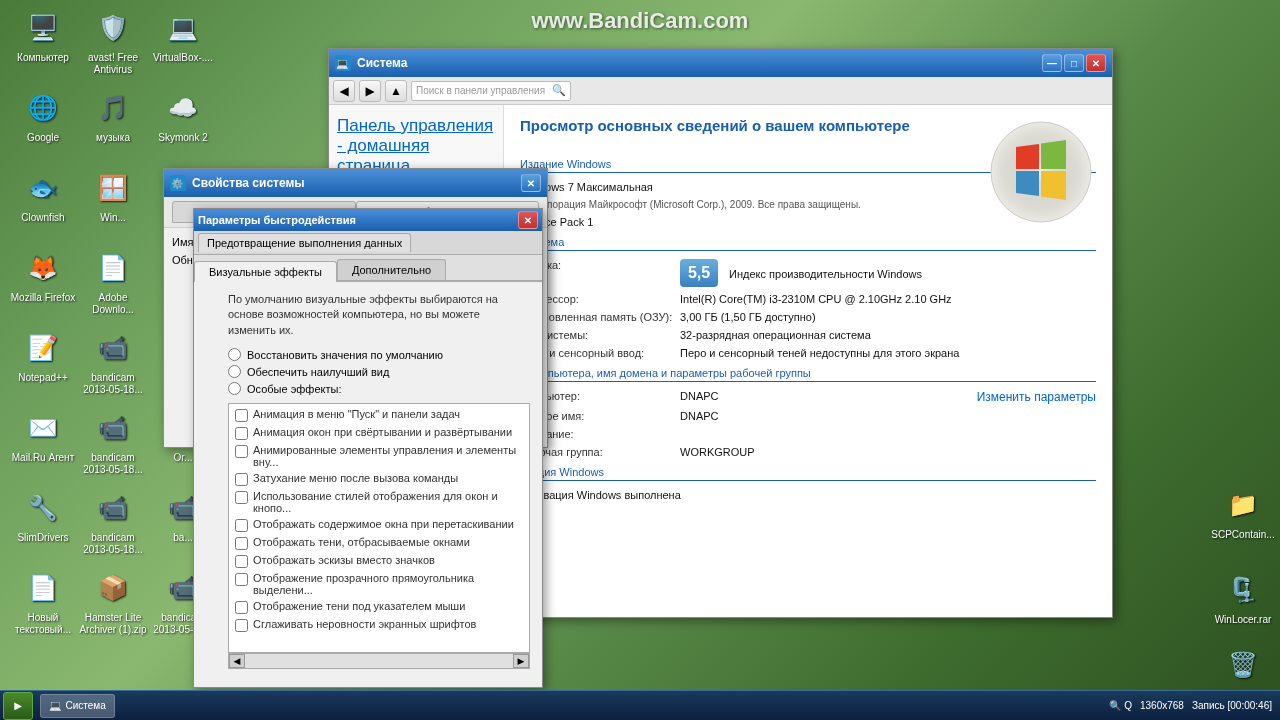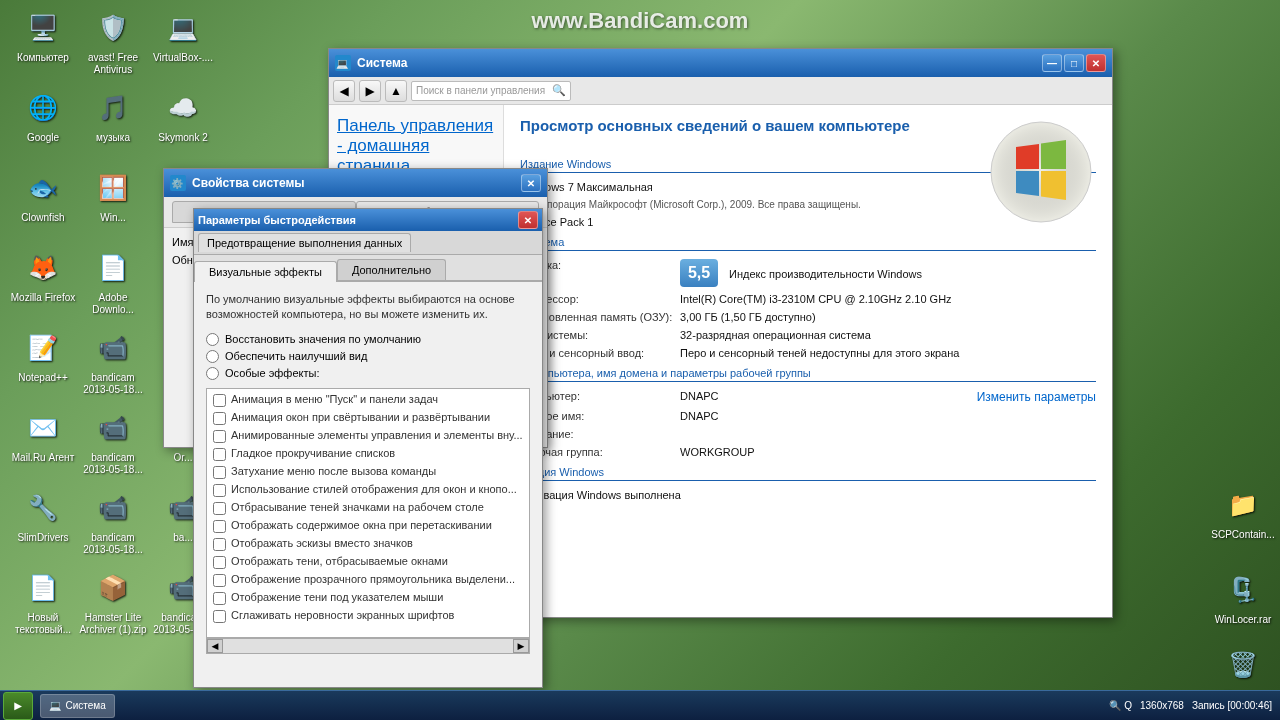--- a/index.html
+++ b/index.html
@@ -359,20 +359,21 @@
     .params-tab.active {
       background: #f0f0f0;
       font-weight: 500;
       position: relative;
       bottom: -2px;
     }
 
     .params-body {
       padding: 10px 12px;
       font-size: 11px;
+      margin-left: 22px;
     }
     .params-desc {
       margin-bottom: 10px;
       color: #333;
       line-height: 1.4;
     }
     .radio-group {
       margin-bottom: 8px;
     }
     .radio-item {
@@ -734,45 +735,37 @@
         <div class="checkbox-item">
           <input type="checkbox" style="">
             <span>Анимация окон при свёртывании и развёртывании</span>
         </div>
         <div class="checkbox-item">
           <input type="checkbox" style="">
             <span>Анимированные элементы управления и элементы вну...</span>
         </div>
         <div class="checkbox-item">
           <input type="checkbox" style="">
-            <span>Гладкое прокручивание списков</span>
-        </div>
-        <div class="checkbox-item">
-          <input type="checkbox" style="">
             <span>Затухание меню после вызова команды</span>
         </div>
         <div class="checkbox-item">
           <input type="checkbox" style="">
             <span>Использование стилей отображения для окон и кнопо...</span>
         </div>
         <div class="checkbox-item">
           <input type="checkbox" style="">
-            <span>Отбрасывание теней значками на рабочем столе</span>
-        </div>
-        <div class="checkbox-item">
-          <input type="checkbox" style="">
             <span>Отображать содержимое окна при перетаскивании</span>
         </div>
         <div class="checkbox-item">
           <input type="checkbox" style="">
+            <span>Отображать тени, отбрасываемые окнами</span>
+        </div>
+        <div class="checkbox-item">
+          <input type="checkbox" style="">
             <span>Отображать эскизы вместо значков</span>
-        </div>
-        <div class="checkbox-item">
-          <input type="checkbox" style="">
-            <span>Отображать тени, отбрасываемые окнами</span>
         </div>
         <div class="checkbox-item">
           <input type="checkbox" style="">
             <span>Отображение прозрачного прямоугольника выделени...</span>
         </div>
         <div class="checkbox-item">
           <input type="checkbox" style="">
             <span>Отображение тени под указателем мыши</span>
         </div>
         <div class="checkbox-item">

